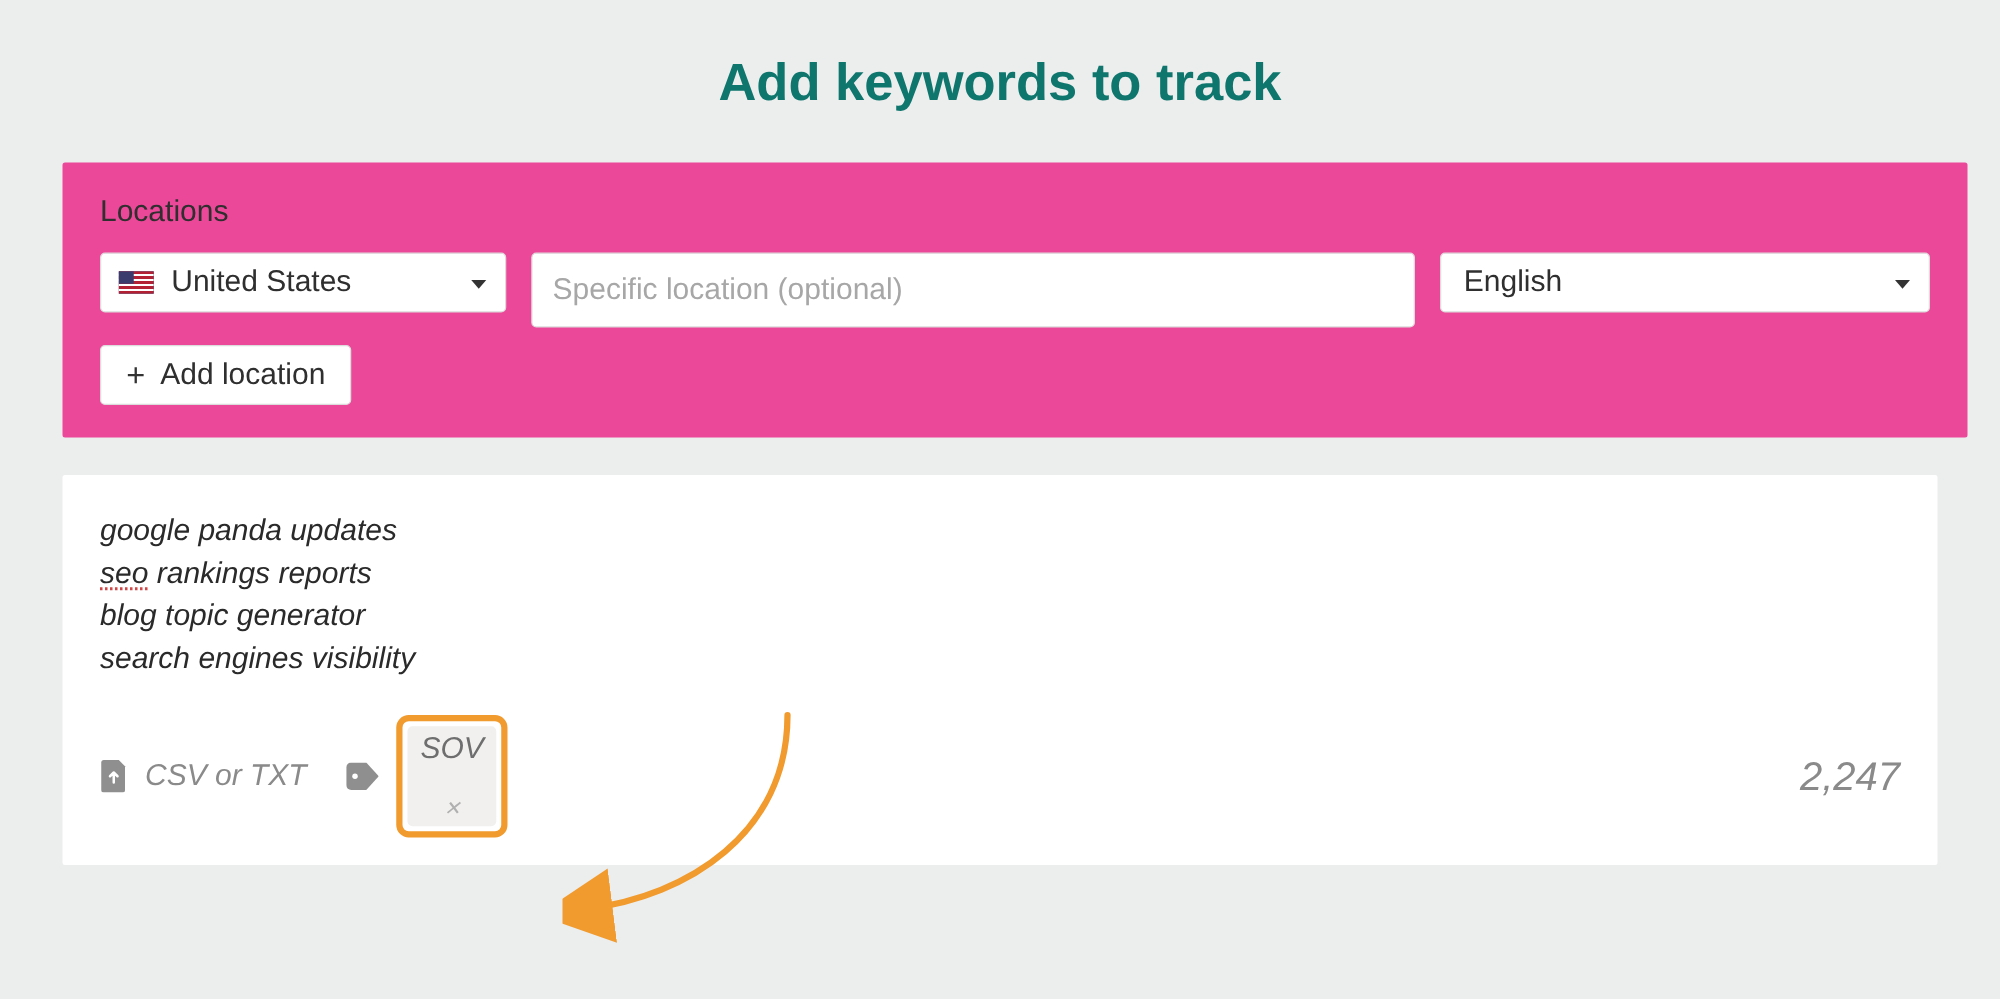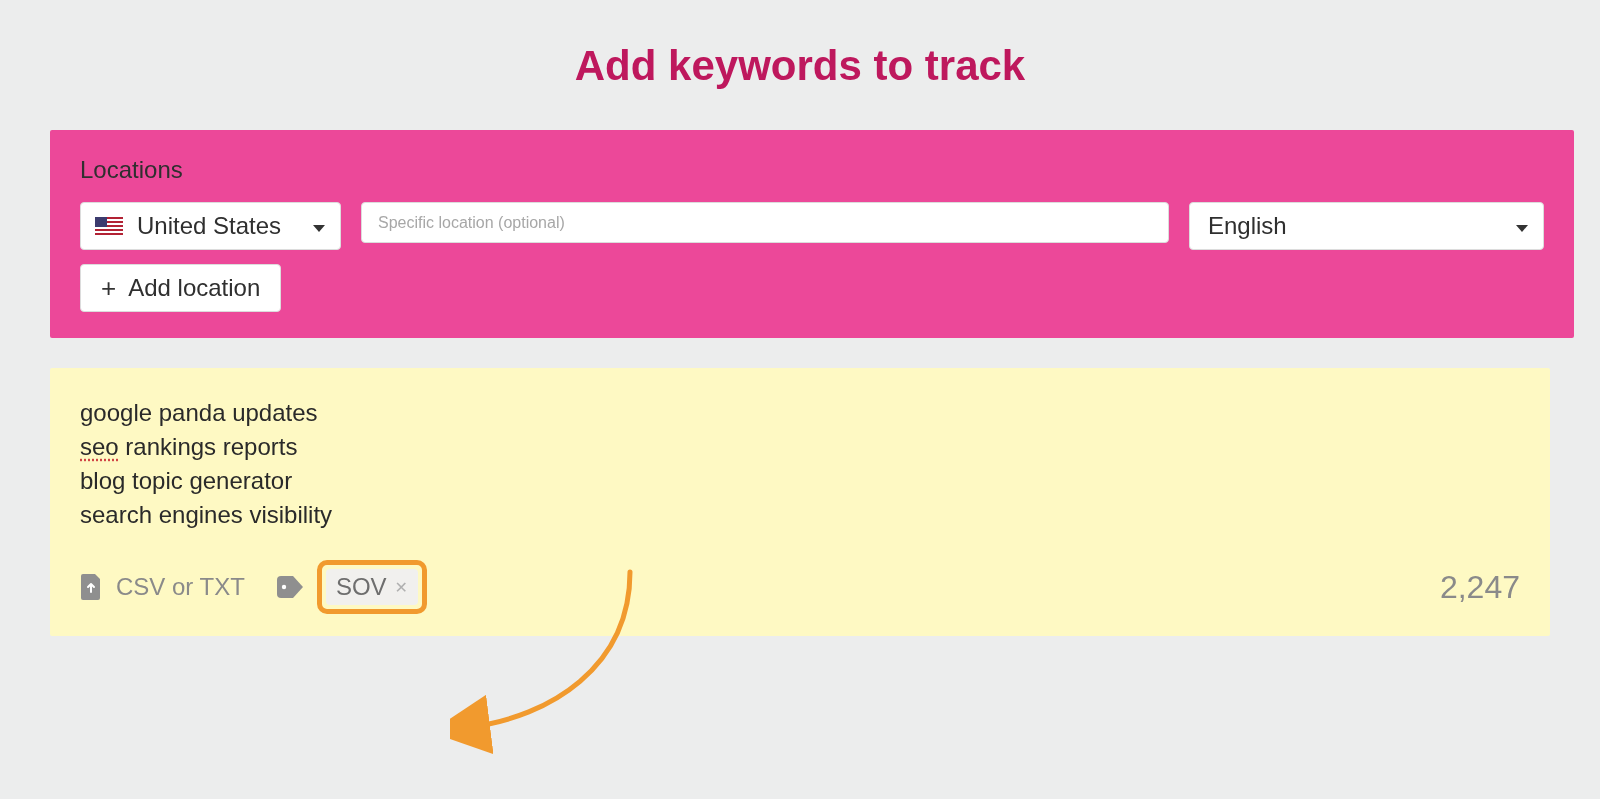--- a/index.html
+++ b/index.html
@@ -8,21 +8,21 @@
     background: #eceded;
     font-family: -apple-system, BlinkMacSystemFont, "Helvetica Neue", Arial, sans-serif;
     color: #333;
     overflow: hidden;
     position: relative;
   }
   .page-title {
     text-align: center;
     font-size: 42px;
     font-weight: 700;
-    color: #be185d;
+    color: #0f766e;
     padding-top: 42px;
     padding-bottom: 40px;
   }
   .panel {
     background: #ec4899;
     margin: 0 26px 30px 50px;
     padding: 26px 30px;
     border-radius: 2px;
   }
   .section-label {
@@ -45,29 +45,29 @@
     align-items: center;
     padding: 0 14px;
     font-size: 24px;
     color: #2f2f2f;
     position: relative;
     cursor: pointer;
   }
   .select .caret {
     margin-left: auto;
   }
-  .sel-country { width: 261px; }
-  .sel-lang { width: 355px; padding-left: 18px; }
+  .sel-country { width: 325px; }
+  .sel-lang { width: 392px; padding-left: 18px; }
   .input-loc {
     flex: 1;
-    height: 41px;
+    height: 60px;
     border: 1px solid #dcdcdc;
     border-radius: 4px;
     background: #fff;
-    font-size: 16px;
+    font-size: 24px;
     padding: 0 16px;
     color: #2f2f2f;
   }
   .input-loc::placeholder { color: #a7a7a7; }
   .flag {
     width: 28px; height: 18px;
     background: #3c3b6e;
     position: relative;
     margin-right: 14px;
     overflow: hidden;
@@ -94,25 +94,26 @@
     font-size: 24px;
     color: #2f2f2f;
     padding: 0 20px;
     cursor: pointer;
     gap: 12px;
   }
   .add-loc-btn .plus { font-size: 26px; font-weight: 400; color: #333; line-height: 1; }
 
   
   .kw-panel {
-    background: #fef9c3;
+    background: #ffffff;
     margin: 0 50px;
     padding: 28px 30px 22px 30px;
     border-radius: 2px;
     position: relative;
+    font-style: italic;
   }
   .kw-list { font-size: 24px; line-height: 34px; font-weight: 400; color: #2a2a2a; }
   .kw-list .spell { text-decoration: underline; text-decoration-style: dotted; text-decoration-color: #d04545; text-underline-offset: 4px; }
 
   .footer-row {
     display: flex;
     align-items: center;
     margin-top: 28px;
     font-size: 24px;
     color: #8a8a8a;
@@ -129,21 +130,22 @@
     display: inline-flex;
   }
   .tag-chip {
     background: #f1f0ee;
     border-radius: 4px;
     padding: 4px 10px;
     font-size: 24px;
     color: #6e6e6e;
     display: inline-flex;
     align-items: center;
-    gap: 8px;
+    gap: 24px;
+    flex-direction: column;
   }
   .tag-chip .x { color: #b0b0b0; font-size: 16px; cursor: pointer; }
 
   
   .arrow-annot {
     position: absolute;
     left: 450px;
     top: 557px;
     pointer-events: none;
   }

